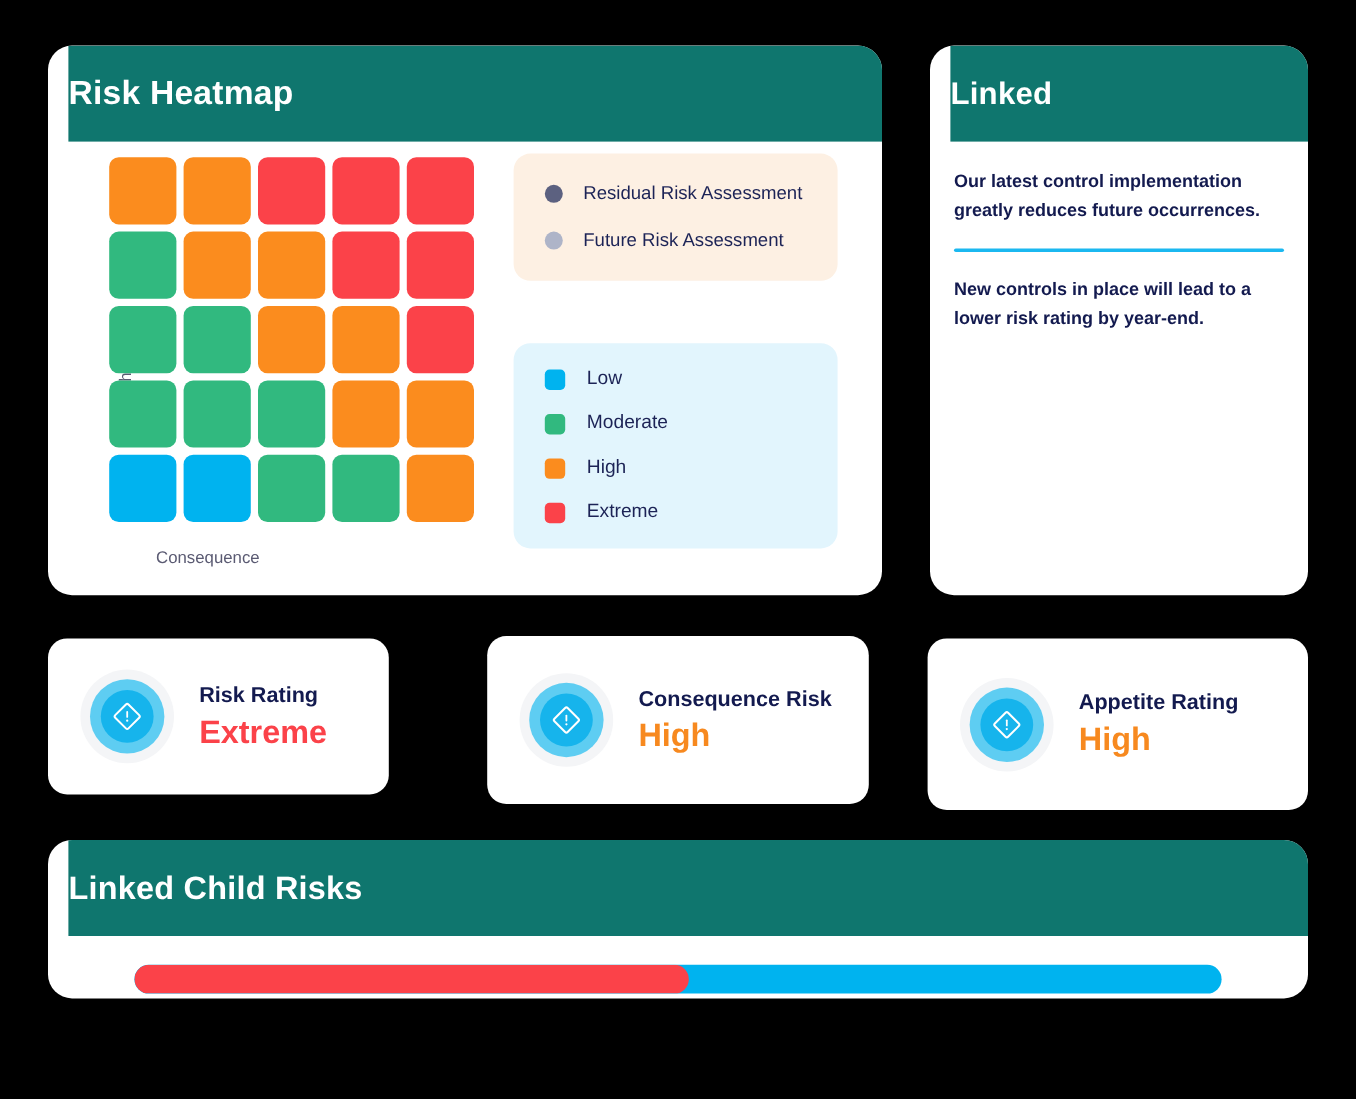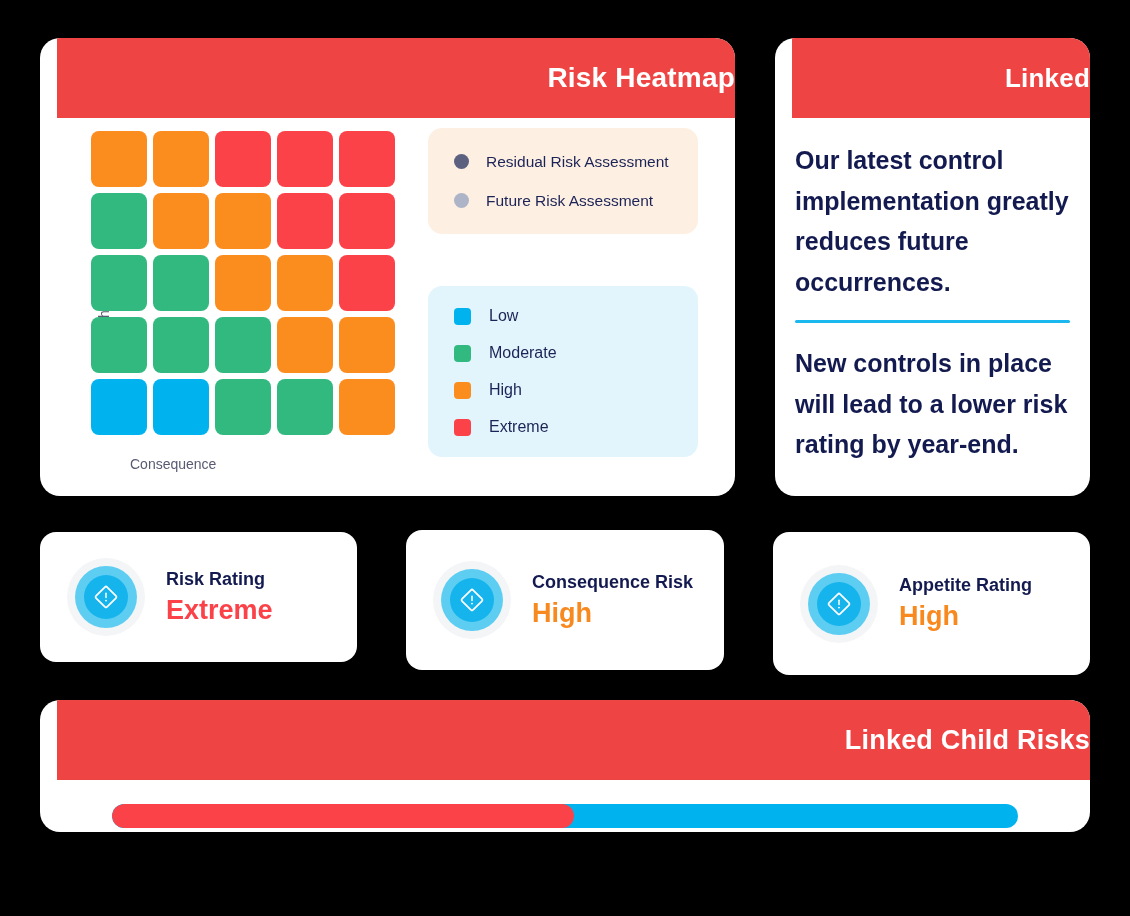--- a/index.html
+++ b/index.html
@@ -16,23 +16,23 @@
   .stage { position: relative; width: 1130px; height: 916px; }
 
   
   .card {
     position: absolute;
     background: #ffffff;
     border-radius: 20px;
     overflow: hidden;
   }
   .card-header {
-    background: #ef4444;
+    background: #0f766e;
     color: #ffffff;
-    text-align: right;
+    text-align: left;
     font-weight: bold;
     letter-spacing: .2px;
     margin-left: 17px;
   }
 
   
   #heatmap-card { left: 40px; top: 38px; width: 695px; height: 458px; }
   #heatmap-card .card-header { height: 80px; line-height: 80px; font-size: 28px; }
   .heatmap-body { position: relative; height: 378px; }
 
@@ -107,42 +107,42 @@
     margin-left: 18px;
     font-size: 16px;
     color: #1c2356;
   }
 
   
   #notes-card { left: 775px; top: 38px; width: 315px; height: 458px; }
   #notes-card .card-header { height: 80px; line-height: 80px; font-size: 26px; }
   .notes-body { padding: 22px 20px 0 20px; }
   .note-para {
-    font-size: 25px;
+    font-size: 15px;
     font-weight: bold;
     color: #131a4f;
     line-height: 1.62;
   }
   .note-divider {
     height: 3px;
     background: #1bb8f0;
     margin: 18px 0 20px 0;
     border-radius: 2px;
   }
 
   
   .rating-card {
     position: absolute;
     background: #ffffff;
     border-radius: 16px;
     display: flex;
     align-items: center;
     padding-left: 27px;
   }
-  #rating-card-risk      { left: 40px;  top: 532px; width: 317px; height: 130px; }
+  #rating-card-risk      { left: 40px;  top: 532px; width: 284px; height: 130px; }
   #rating-card-aggregate { left: 406px; top: 530px; width: 318px; height: 140px; }
   #rating-card-appetite  { left: 773px; top: 532px; width: 317px; height: 143px; }
 
   .alert-icon {
     width: 78px; height: 78px;
     border-radius: 50%;
     background: #f4f5f7;
     display: flex; align-items: center; justify-content: center;
     flex: 0 0 auto;
   }

